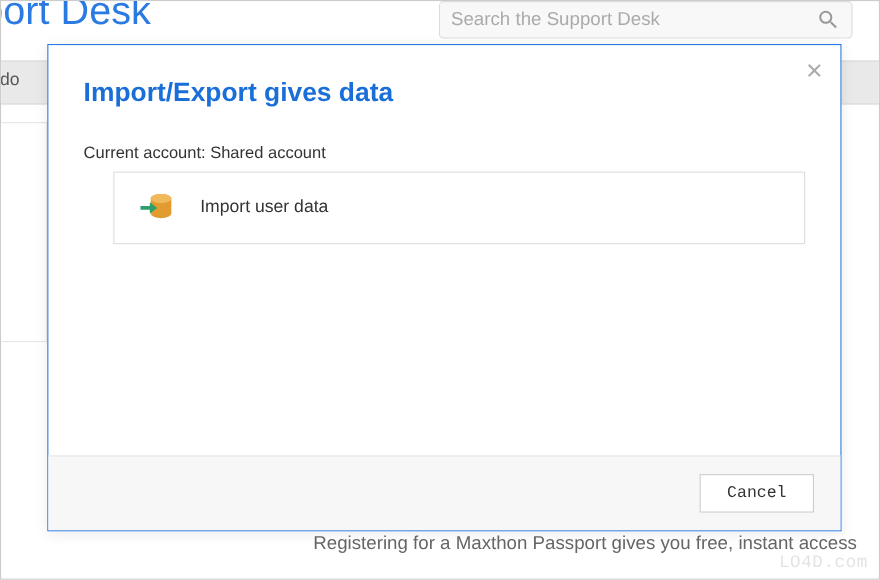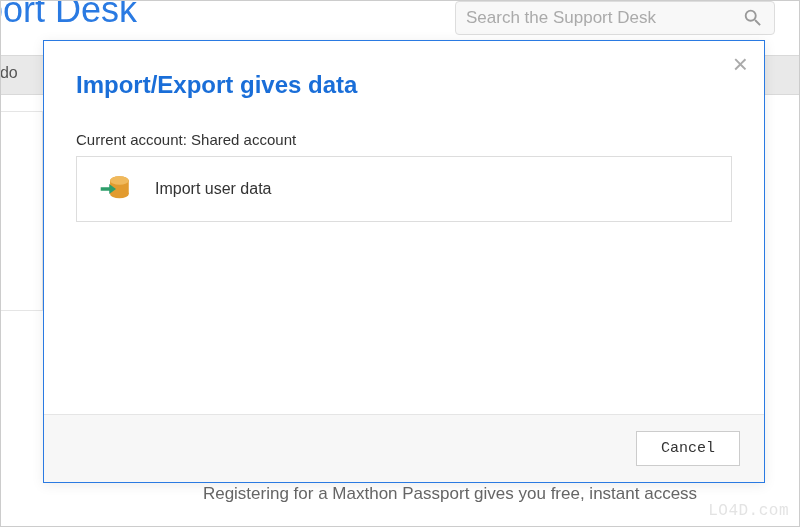--- a/index.html
+++ b/index.html
@@ -18,21 +18,21 @@
       font-weight: 400;
       position: absolute;
       top: -12px;
       left: -38px;
       white-space: nowrap;
     }
     .bg-search {
       position: absolute;
       right: 24px;
       top: 0;
-      width: 320px;
+      width: 376px;
       height: 34px;
       border: 1px solid #ddd;
       border-radius: 4px;
       background: #f8f8f8;
       display: flex;
       align-items: center;
       padding: 0 10px;
       color: #aaa;
       font-size: 17px;
     }
@@ -62,21 +62,21 @@
       border-left: none;
     }
     .bg-text-bottom {
       position: absolute;
       bottom: 20px;
       left: 120px;
       right: 20px;
       color: #666;
       font-size: 17px;
       line-height: 1.5;
-      text-align: center;
+      text-align: right;
     }
     .watermark {
       position: absolute;
       bottom: 6px;
       right: 10px;
       color: rgba(200,200,200,0.5);
       font-size: 16px;
       font-family: Liberation Mono, monospace;
       letter-spacing: 0.5px;
       margin-left: 48px;
@@ -118,20 +118,21 @@
     }
     .option {
       border: 1px solid #ddd;
       height: 66px;
       display: flex;
       align-items: center;
       padding: 0 22px;
       margin-bottom: 18px;
       cursor: pointer;
       background: #fff;
+      margin-left: 27px;
     }
     .option-icon {
       width: 34px;
       height: 34px;
       margin-right: 22px;
       position: relative;
       flex-shrink: 0;
     }
     .option-label {
       color: #333;

